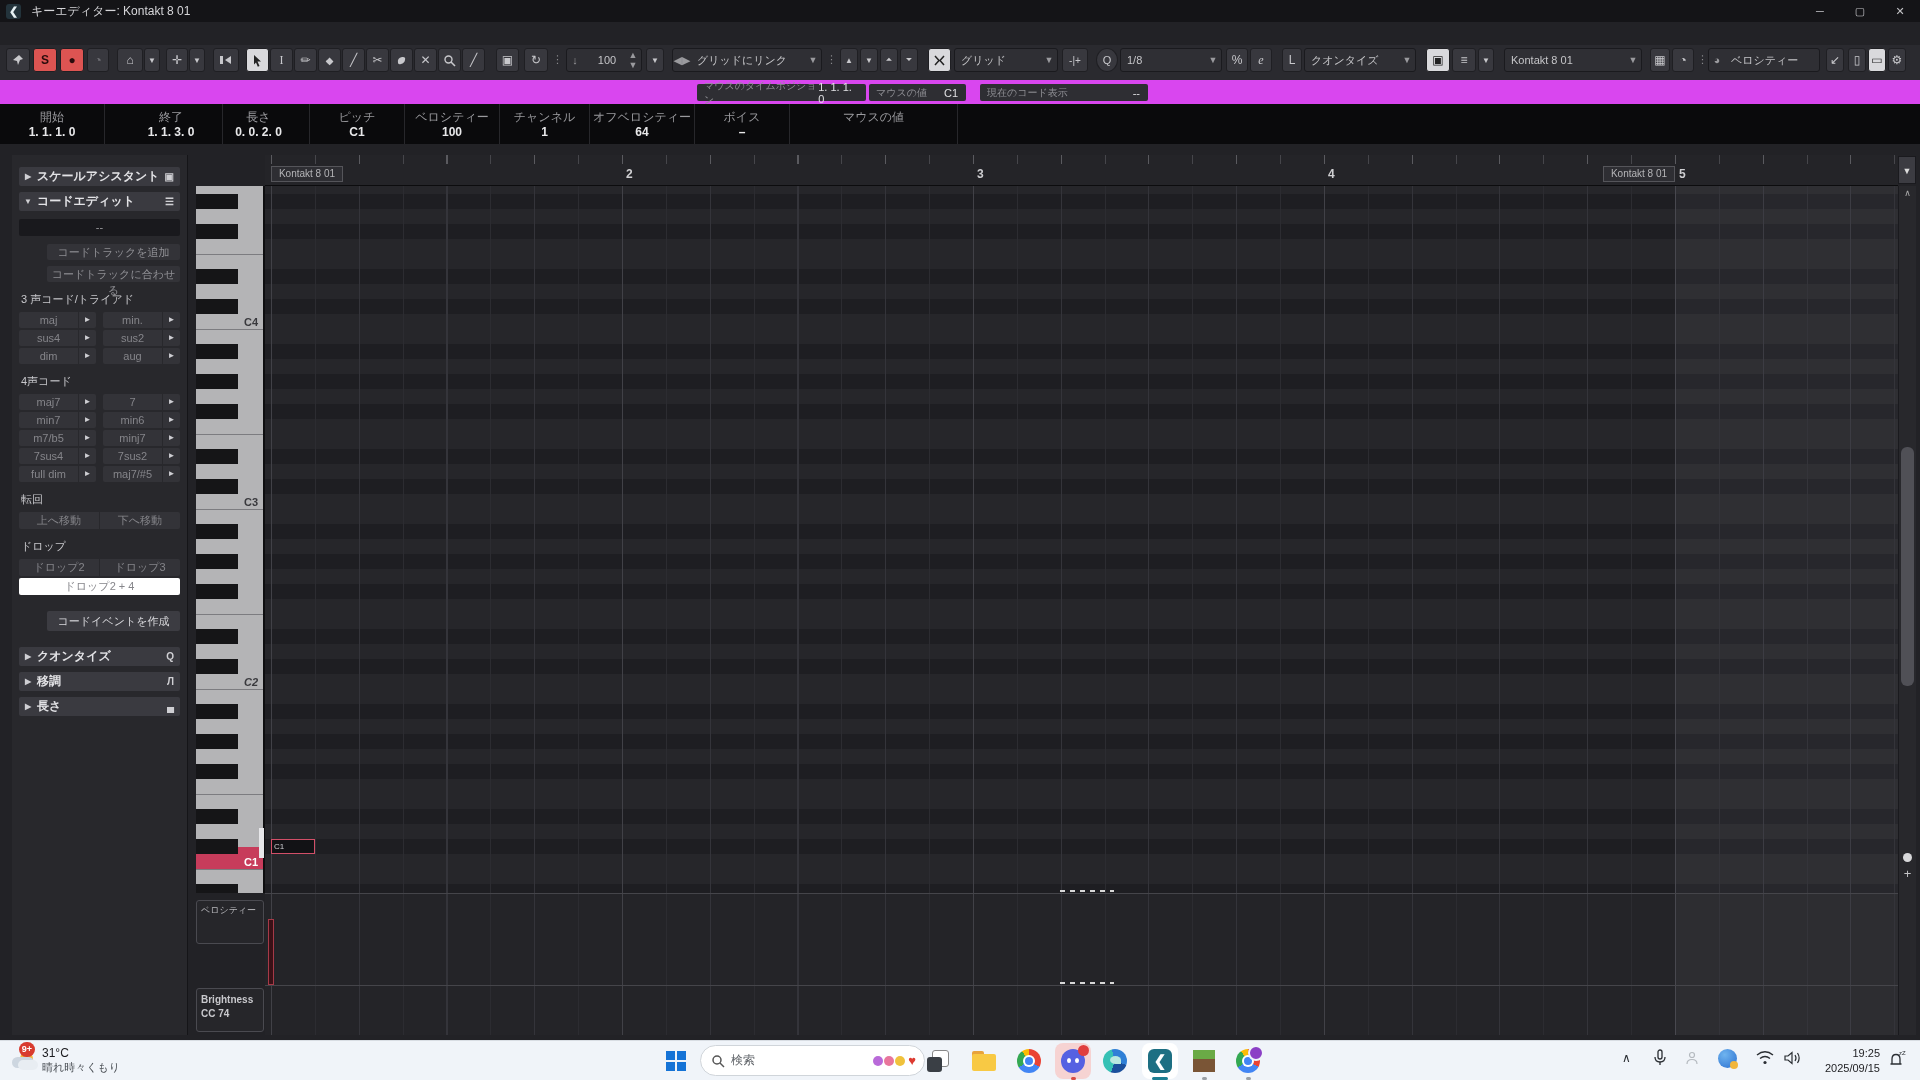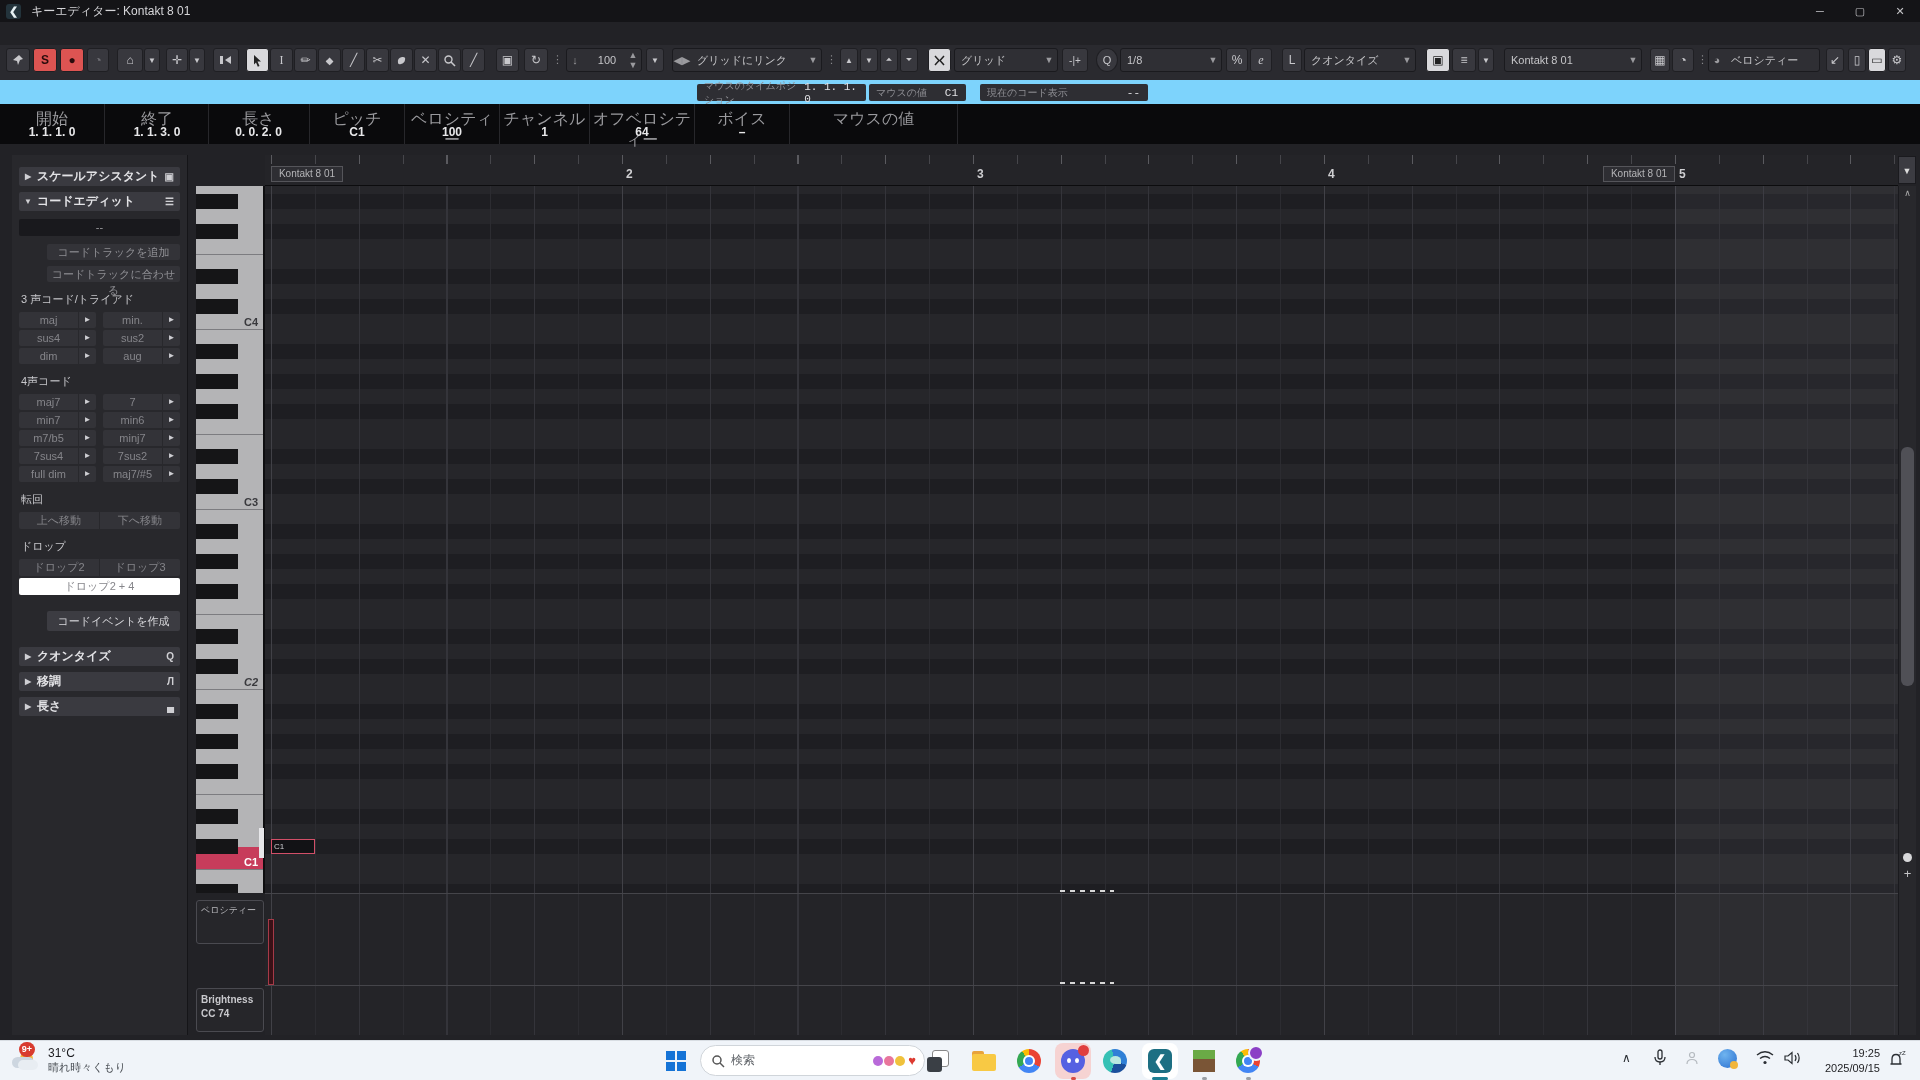--- a/index.html
+++ b/index.html
@@ -16,27 +16,27 @@
   #toolbar{position:absolute;left:0;top:45px;width:1920px;height:35px;background:#2a2a2f;}
   .tb{position:absolute;top:3px;height:24px;background:#38383e;border:1px solid #1f1f23;border-radius:3px;color:#c8c8cc;font-size:12px;display:flex;align-items:center;justify-content:center;box-sizing:border-box;}
   .tb.act{background:#d9d9dc;color:#222;}
   .tb.red{background:#dd5452;color:#2a0c0c;}
   .combo{position:absolute;top:3px;height:24px;background:#2f2f34;border:1px solid #1a1a1e;border-radius:3px;color:#c5c5c8;font-size:11px;display:flex;align-items:center;box-sizing:border-box;}
   .combo .cv{flex:1;padding-left:6px;white-space:nowrap;overflow:hidden;}
   .combo .dd{width:16px;text-align:center;color:#9a9a9e;font-size:9px;}
   .more{position:absolute;top:8px;color:#8a8a8e;font-size:11px;letter-spacing:0;}
   svg.ic{display:block;}
   
-  #statusrow{position:absolute;left:0;top:80px;width:1920px;height:24px;background:#7dd3fc;font-family:Liberation Mono, monospace;}
+  #statusrow{position:absolute;left:0;top:80px;width:1920px;height:24px;background:#d946ef;}
   .sbox{position:absolute;top:4px;height:17px;background:#2e2e33;border-radius:2px;display:flex;align-items:center;font-size:10px;}
   .sbox .sl{color:#8f8f94;padding-left:7px;}
   .sbox .sv{color:#e0e0e3;margin-left:auto;padding-right:8px;font-size:11px;}
   #infoline{position:absolute;left:0;top:104px;width:1920px;height:40px;background:#0a0a0c;}
   .ifc{position:absolute;top:0;height:40px;border-right:1px solid #27272b;box-sizing:border-box;}
-  .ifl{position:absolute;top:5px;width:100%;text-align:center;color:#9a9a9e;font-size:16px;}
+  .ifl{position:absolute;top:5px;width:100%;text-align:center;color:#9a9a9e;font-size:12px;}
   .ifv{position:absolute;top:21px;width:100%;text-align:center;color:#e8e8ea;font-size:12px;font-weight:bold;}
   
   #insp{position:absolute;left:12px;top:155px;width:176px;height:880px;background:#28282c;border-right:1px solid #151518;box-sizing:border-box;padding:12px 7px 0 7px;}
   .hdr{height:19px;background:#3a3a40;border-radius:2px;display:flex;align-items:center;color:#e3e3e6;font-size:12px;font-weight:bold;margin-bottom:6px;}
   .hdr .tri{width:18px;text-align:center;font-size:8px;color:#cfcfd3;}
   .hdr .hic{margin-left:auto;margin-right:6px;color:#cfcfd3;font-size:10px;}
   .dispbox{height:17px;background:#19191d;border-radius:2px;color:#9a9a9e;font-size:11px;text-align:center;line-height:17px;margin:8px 0 8px 0;}
   .abtn{height:16px;background:#333338;border-radius:2px;color:#8f8f94;font-size:11px;text-align:center;line-height:16px;margin:0 0 6px 28px;}
   .abtn.bright{background:#3c3c42;color:#d8d8dc;margin-top:16px;height:20px;line-height:20px;}
   .glabel{color:#c8c8cc;font-size:11px;margin:10px 0 5px 2px;}
@@ -88,21 +88,21 @@
   #zoomplus{position:absolute;left:0;top:680px;width:100%;text-align:center;color:#c5c5c8;font-size:13px;}
   #editortopleft{position:absolute;left:192px;top:155px;width:73px;height:31px;background:#222226;}
   
   #taskbar{position:absolute;left:0;top:1040px;width:1920px;height:40px;background:#f0f4f9;border-top:1px solid #d8dde3;box-sizing:border-box;}
   #weather{position:absolute;left:10px;top:3px;display:flex;align-items:center;}
   #wicon{position:relative;width:32px;height:32px;}
   .wcloud{position:absolute;left:2px;top:13px;width:22px;height:11px;background:#cdd6e0;border-radius:8px;}
   .wsun{position:absolute;left:10px;top:8px;width:13px;height:13px;background:#f5b73c;border-radius:50%;}
   .wcloud2{position:absolute;left:8px;top:16px;width:20px;height:10px;background:#e8edf2;border-radius:8px;}
   .wbadge{position:absolute;left:9px;top:-2px;min-width:16px;height:15px;background:#d83b2f;border-radius:8px;color:#fff;font-size:9px;font-weight:bold;text-align:center;line-height:15px;}
-  #wtext{margin-left:6px;}
+  #wtext{}
   #wtemp{font-size:12px;color:#1b1b1f;}
   #wcond{font-size:11px;color:#4a4f55;}
   .tbicon{position:absolute;top:2px;width:36px;height:36px;display:flex;align-items:center;justify-content:center;}
   #startlogo{width:20px;height:20px;display:grid;grid-template-columns:9px 9px;grid-template-rows:9px 9px;gap:2px;}
   #startlogo div{background:#1573d6;}
   #searchpill{position:absolute;left:700px;top:4px;width:225px;height:31px;background:#fff;border:1px solid #d0d5da;border-radius:16px;display:flex;align-items:center;box-sizing:border-box;}
   #searchtext{color:#5f6368;font-size:12px;margin-left:6px;flex:1;}
   .emo{width:10px;height:10px;border-radius:50%;display:inline-block;margin-left:1px;}
   #heartglyph{color:#dd3a30;font-size:13px;margin:0 8px 0 3px;}
   
@@ -250,21 +250,21 @@
       <span class="sl">現在のコード表示</span>
       <span class="sv">--</span>
     </div>
   </div>
 
   <div id="infoline">
       <div class="ifc" style="left: 0px; width: 105px;">
         <div class="ifl">開始</div>
         <div class="ifv">1. 1. 1. 0</div>
       </div>
-      <div class="ifc" style="left: 106px; width: 103px;">
+      <div class="ifc" style="left: 120px; width: 103px;">
         <div class="ifl">終了</div>
         <div class="ifv">1. 1. 3. 0</div>
       </div>
       <div class="ifc" style="left: 208px; width: 102px;">
         <div class="ifl">長さ</div>
         <div class="ifv">0. 0. 2. 0</div>
       </div>
       <div class="ifc" style="left: 310px; width: 95px; text-decoration: underline;">
         <div class="ifl">ピッチ</div>
         <div class="ifv">C1</div>

